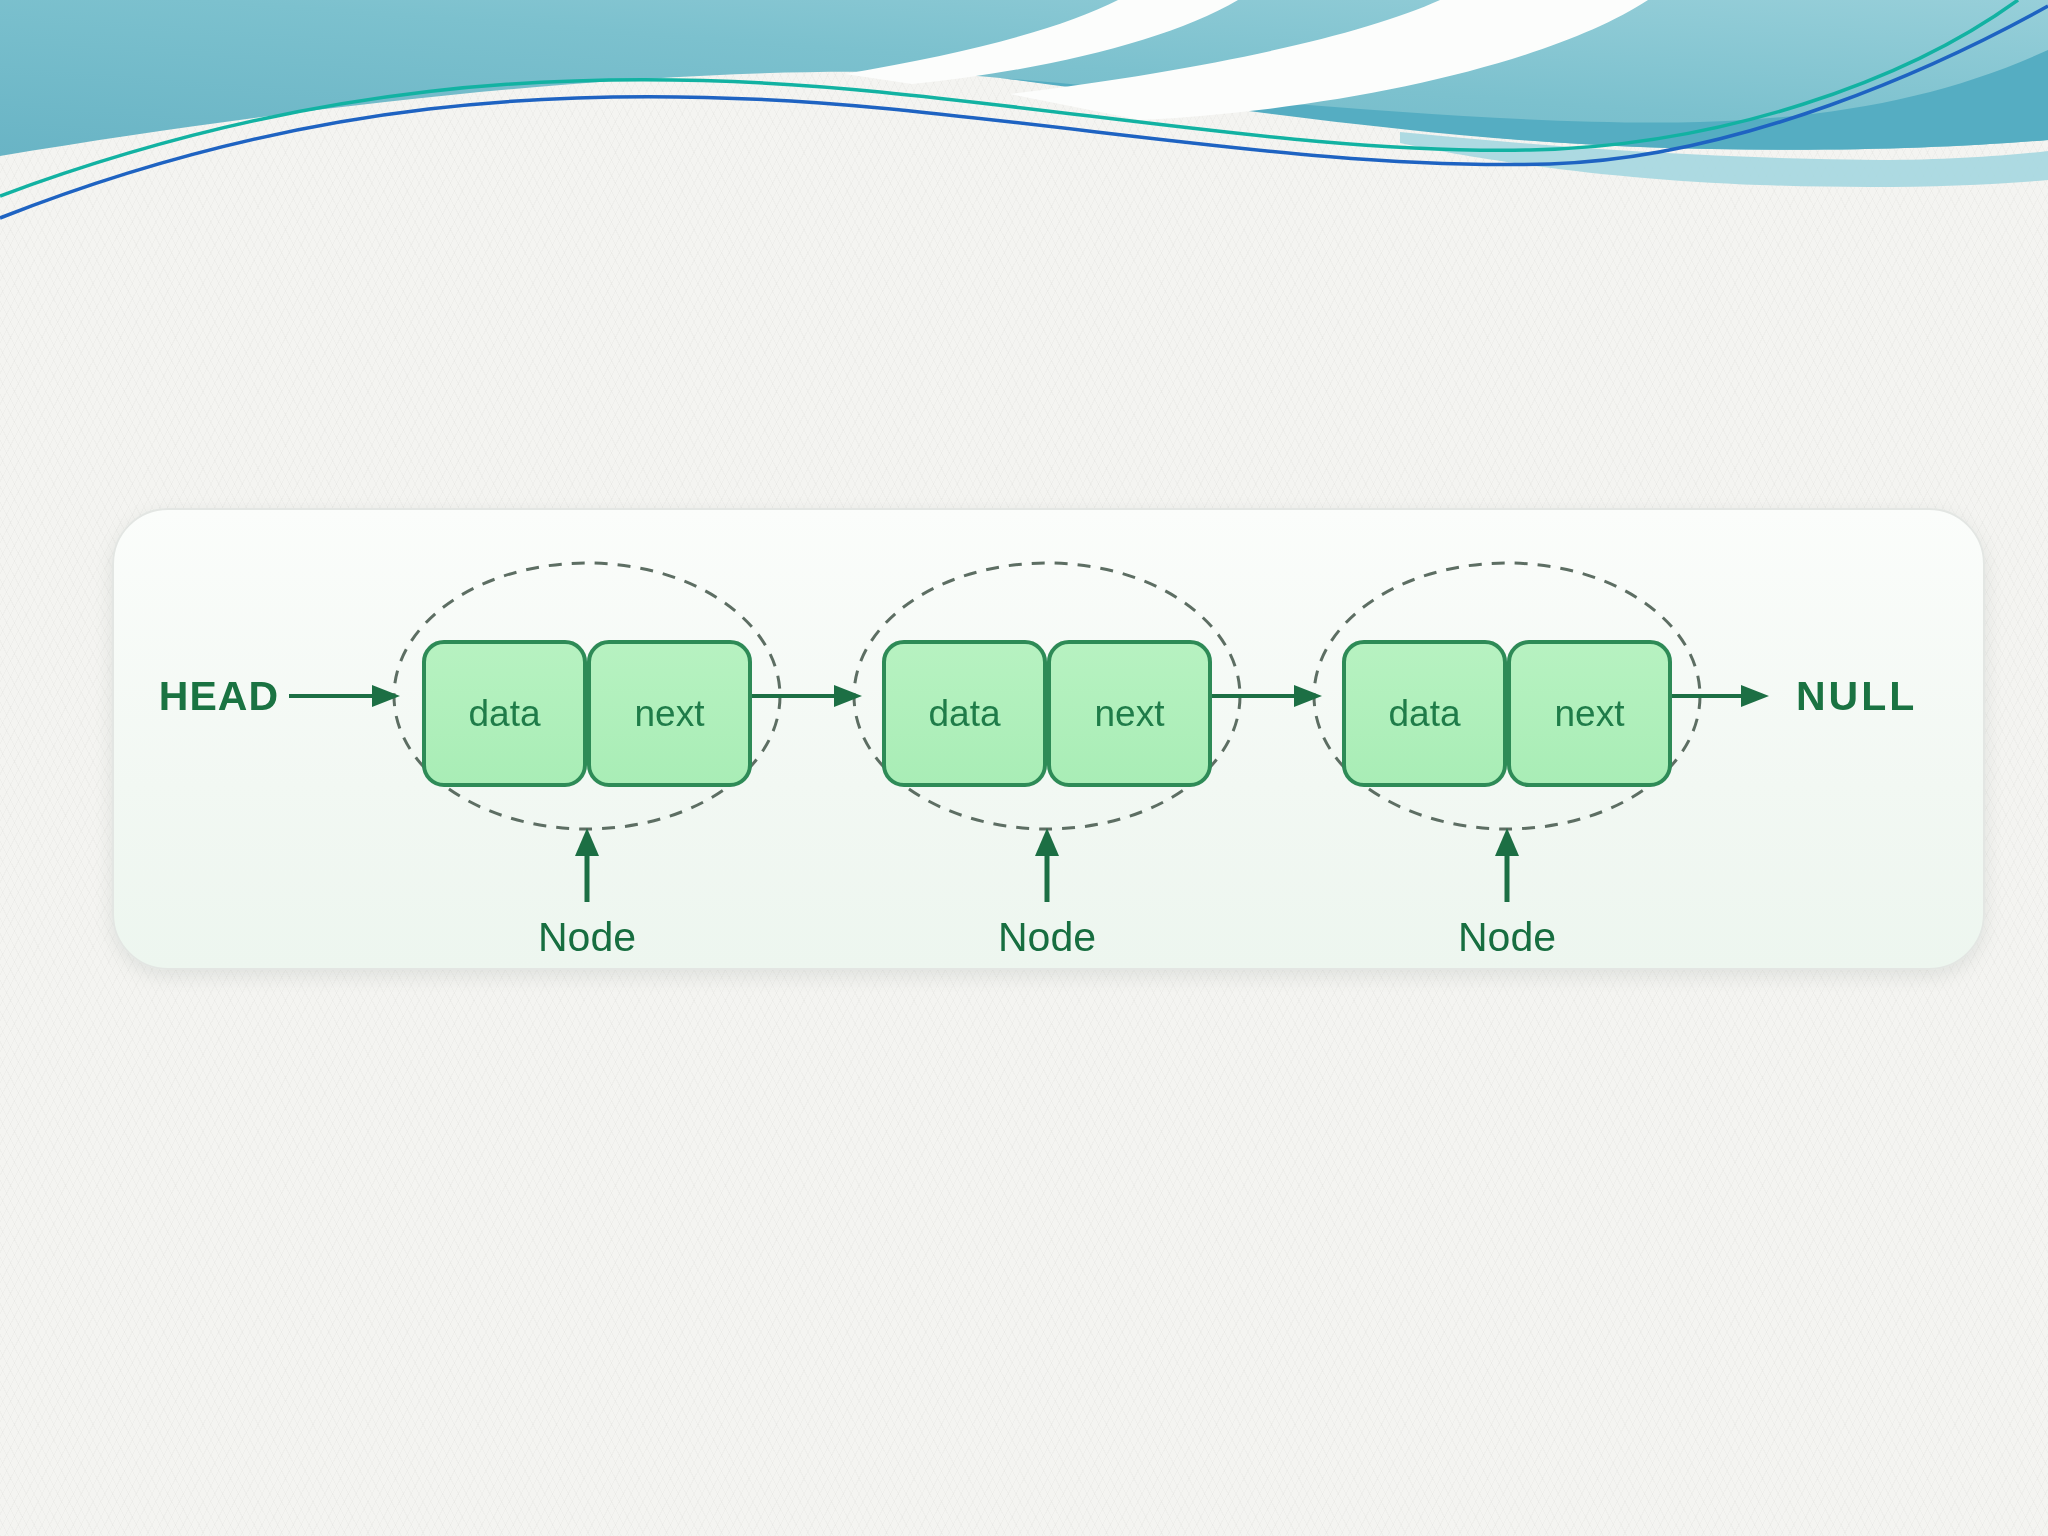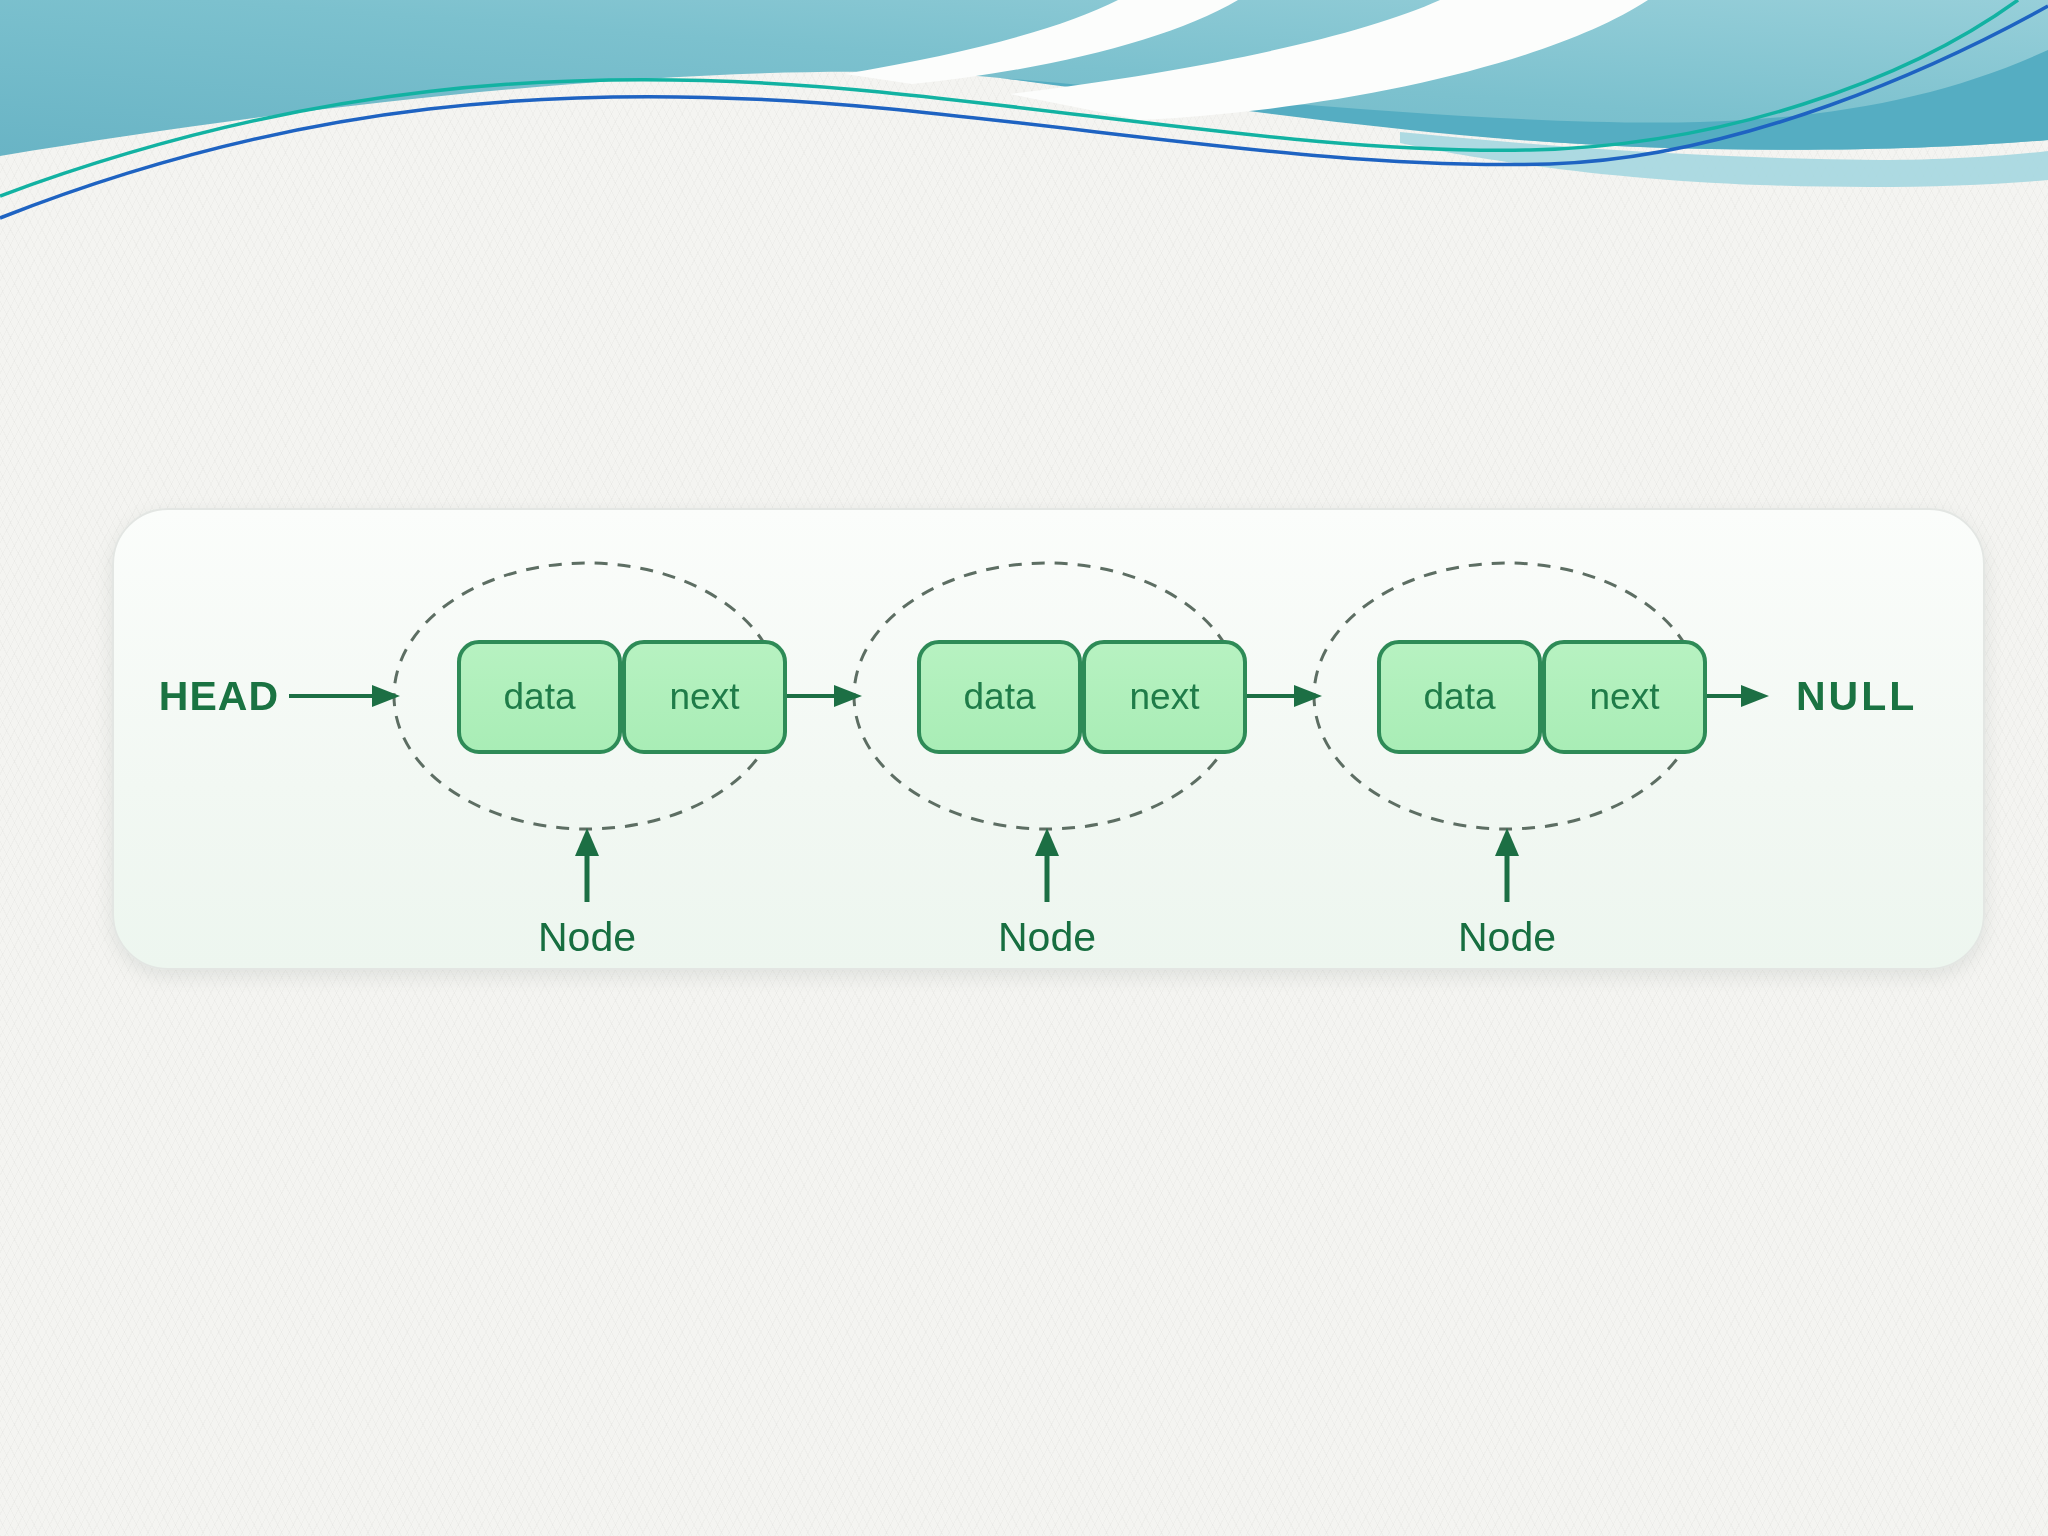--- a/index.html
+++ b/index.html
@@ -25,29 +25,28 @@
     left:112px;top:508px;width:1873px;height:462px;
     box-sizing:border-box;
     background:linear-gradient(180deg,#fbfdfb 0%,#f2f8f3 60%,#edf6ef 100%);
     border:2px solid #e3e6e3;
     border-radius:56px;
     box-shadow:0 6px 18px rgba(100,110,105,.14);
   }
   .diagram-svg{position:absolute;left:0;top:0;width:1873px;height:462px;display:block;}
   .cell{
     position:absolute;
-    width:165px;height:114px;
+    width:165px;height:147px;
     box-sizing:border-box;
     background:linear-gradient(180deg,#b7f2c1 0%,#a9edb6 100%);
     border:4px solid #2e8b57;
     border-radius:22px;
     display:flex;align-items:center;justify-content:center;
     font-size:37px;color:#1f7c49;
     top:130px;
-    margin-left:35px;
   }
   .side-label{
     position:absolute;
     font-size:41px;font-weight:bold;color:#1a7342;
     top:164px;line-height:44px;letter-spacing:1px;
   }
   .head-label{left:20px;width:145px;text-align:right;}
   .null-label{left:1682px;width:230px;text-align:left;letter-spacing:3px;}
   .node-label{
     position:absolute;top:404px;width:220px;

